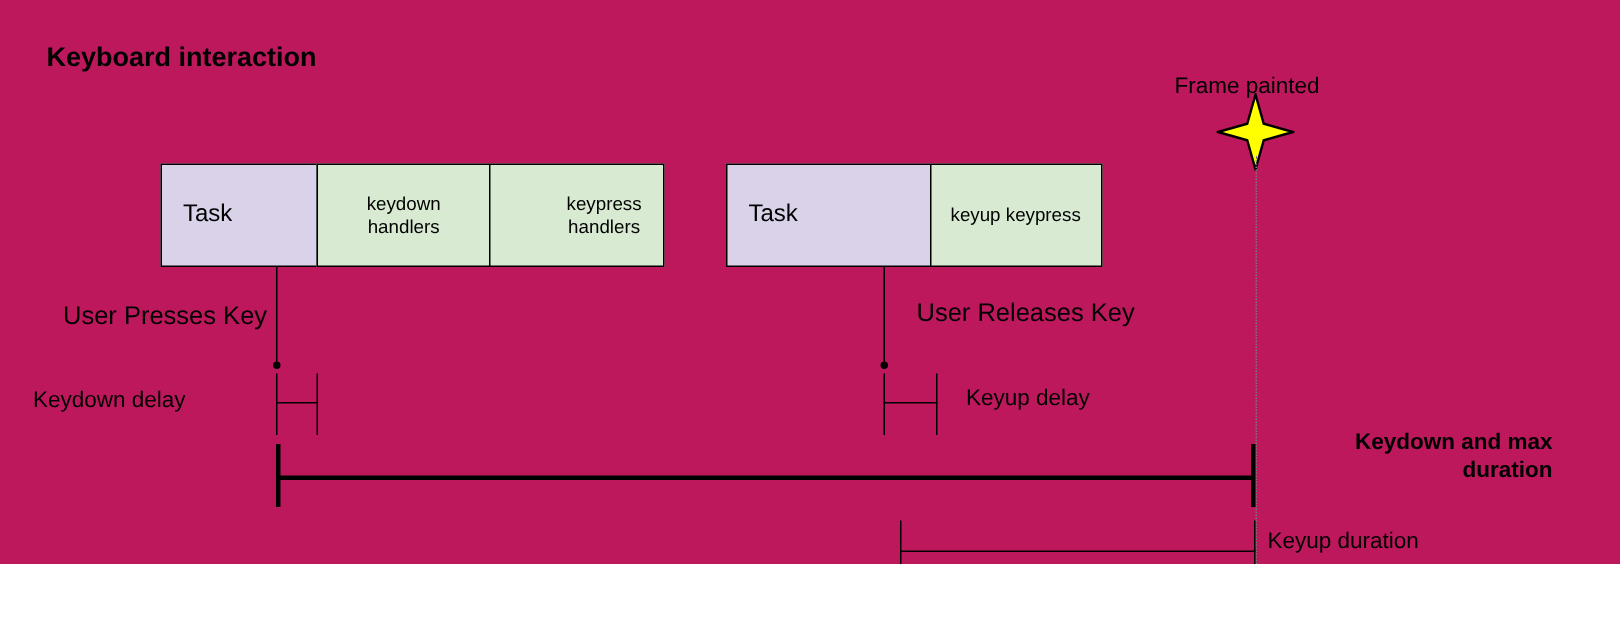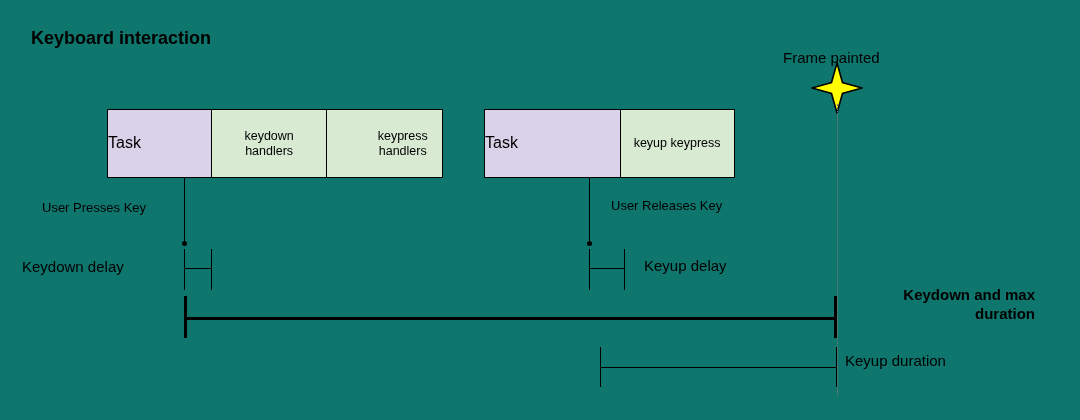--- a/index.html
+++ b/index.html
@@ -3,22 +3,22 @@
 <meta charset="utf-8">
 <style>
   html, body {
     margin: 0;
     padding: 0;
     background: #ffffff;
   }
   #canvas {
     position: relative;
     width: 1080px;
-    height: 420px;
-    background: #0f766e;
+    height: 376px;
+    background: #be185d;
     font-family: "Liberation Sans", sans-serif;
     color: #000000;
     overflow: hidden;
   }
 
   
   .title {
     position: absolute;
     left: 31px;
     top: 28px;
@@ -42,20 +42,21 @@
     align-items: center;
     justify-content: center;
     text-align: center;
     line-height: 1.18;
   }
   .cell + .cell { margin-left: -1.4px; }
   .cell.task {
     background: #d9d2e9;
     font-size: 16px;
     justify-content: flex-start;
+    padding-left: 14px;
   }
   .cell.handler {
     background: #d9ead3;
     font-size: 12.5px;
   }
 
   
   #group-keydown { left: 107px; top: 109px; }
   #group-keydown .task     { width: 105px; }
   #group-keydown .h1       { width: 117px; }
@@ -92,21 +93,21 @@
     border-left: 1.6px dotted #7a7a7a;
   }
 
   
   .label {
     position: absolute;
     white-space: nowrap;
     font-size: 15px;
     line-height: 1.25;
   }
-  .label.small { font-size: 13px; }
+  .label.small { font-size: 17px; }
   .label.bold  { font-weight: bold; }
   .label.wrap  { white-space: normal; }
 
   
   .star {
     position: absolute;
     left: 811px;
     top: 62px;
     width: 52px;
     height: 52px;

